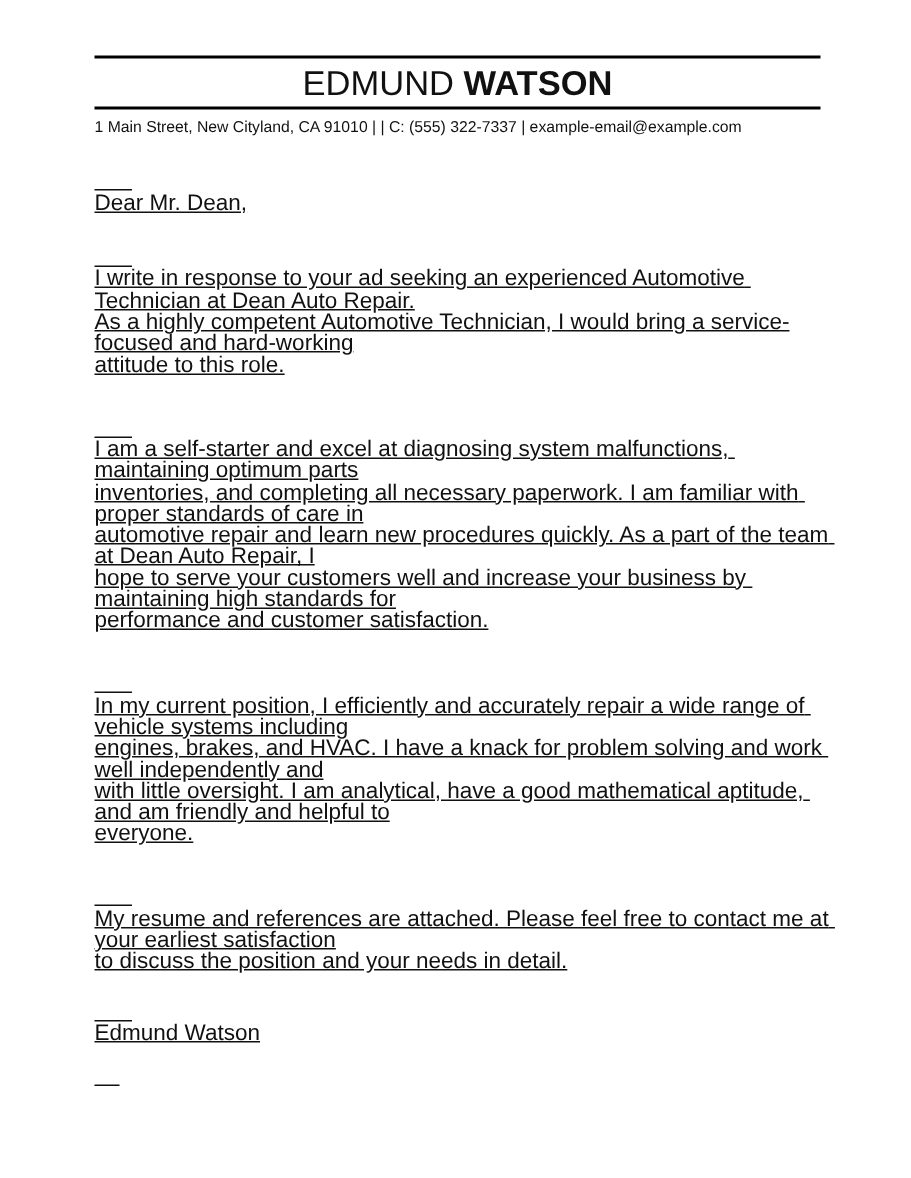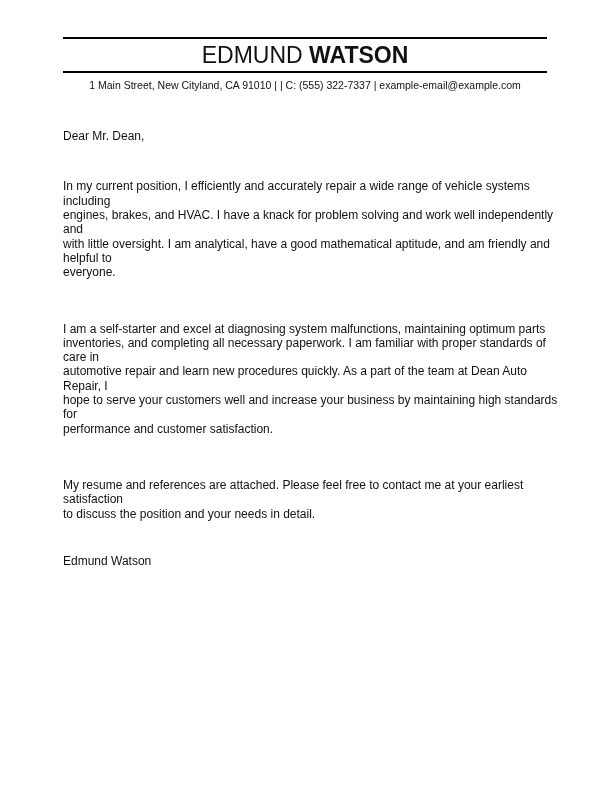--- a/index.html
+++ b/index.html
@@ -35,31 +35,31 @@
     font-weight: 400;
     color: #111111;
     white-space: nowrap;
   }
   .name .last {
     font-weight: 700;
   }
   .contact {
     margin-top: 6px;
     width: 484px;
-    text-align: center;
     font-size: 10.5px;
     line-height: 13px;
     color: #111111;
   }
   .body {
     margin-top: 8px;
-    font-size: 12px;
+    font-size: 15px;
     line-height: 14.3px;
     color: #111111;
     white-space: pre-wrap;
+    text-decoration: underline;
   }
   .greeting {
     margin: 0 0 8px 0;
   }
   .paragraph {
     margin: 0 0 13.4px 0;
   }
   .paragraph.last-paragraph {
     margin-bottom: 5px;
   }
@@ -78,28 +78,31 @@
 
     <div class="header">
       <div class="rule"></div>
       <h1 class="name"><span class="first">EDMUND</span> <span class="last">WATSON</span></h1>
       <div class="rule"></div>
       <div class="contact">1 Main Street, New Cityland, CA 91010 | | C: (555) 322-7337 | example-email@example.com</div>
     </div>
 
     <div class="body">
       <div class="greeting">Dear Mr. Dean,</div>
-      <p class="paragraph">In my current position, I efficiently and accurately repair a wide range of vehicle systems including
-engines, brakes, and HVAC. I have a knack for problem solving and work well independently and
-with little oversight. I am analytical, have a good mathematical aptitude, and am friendly and helpful to
-everyone.</p>
+      <p class="paragraph">I write in response to your ad seeking an experienced Automotive Technician at Dean Auto Repair.
+As a highly competent Automotive Technician, I would bring a service-focused and hard-working
+attitude to this role.</p>
       <p class="paragraph">I am a self-starter and excel at diagnosing system malfunctions, maintaining optimum parts
 inventories, and completing all necessary paperwork. I am familiar with proper standards of care in
 automotive repair and learn new procedures quickly. As a part of the team at Dean Auto Repair, I
 hope to serve your customers well and increase your business by maintaining high standards for
 performance and customer satisfaction.</p>
+      <p class="paragraph">In my current position, I efficiently and accurately repair a wide range of vehicle systems including
+engines, brakes, and HVAC. I have a knack for problem solving and work well independently and
+with little oversight. I am analytical, have a good mathematical aptitude, and am friendly and helpful to
+everyone.</p>
       <p class="paragraph last-paragraph">My resume and references are attached. Please feel free to contact me at your earliest satisfaction
 to discuss the position and your needs in detail.</p>
       <div class="signature">Edmund Watson</div>
     </div>
 
   </div>
 </div>
 
 </body></html>

